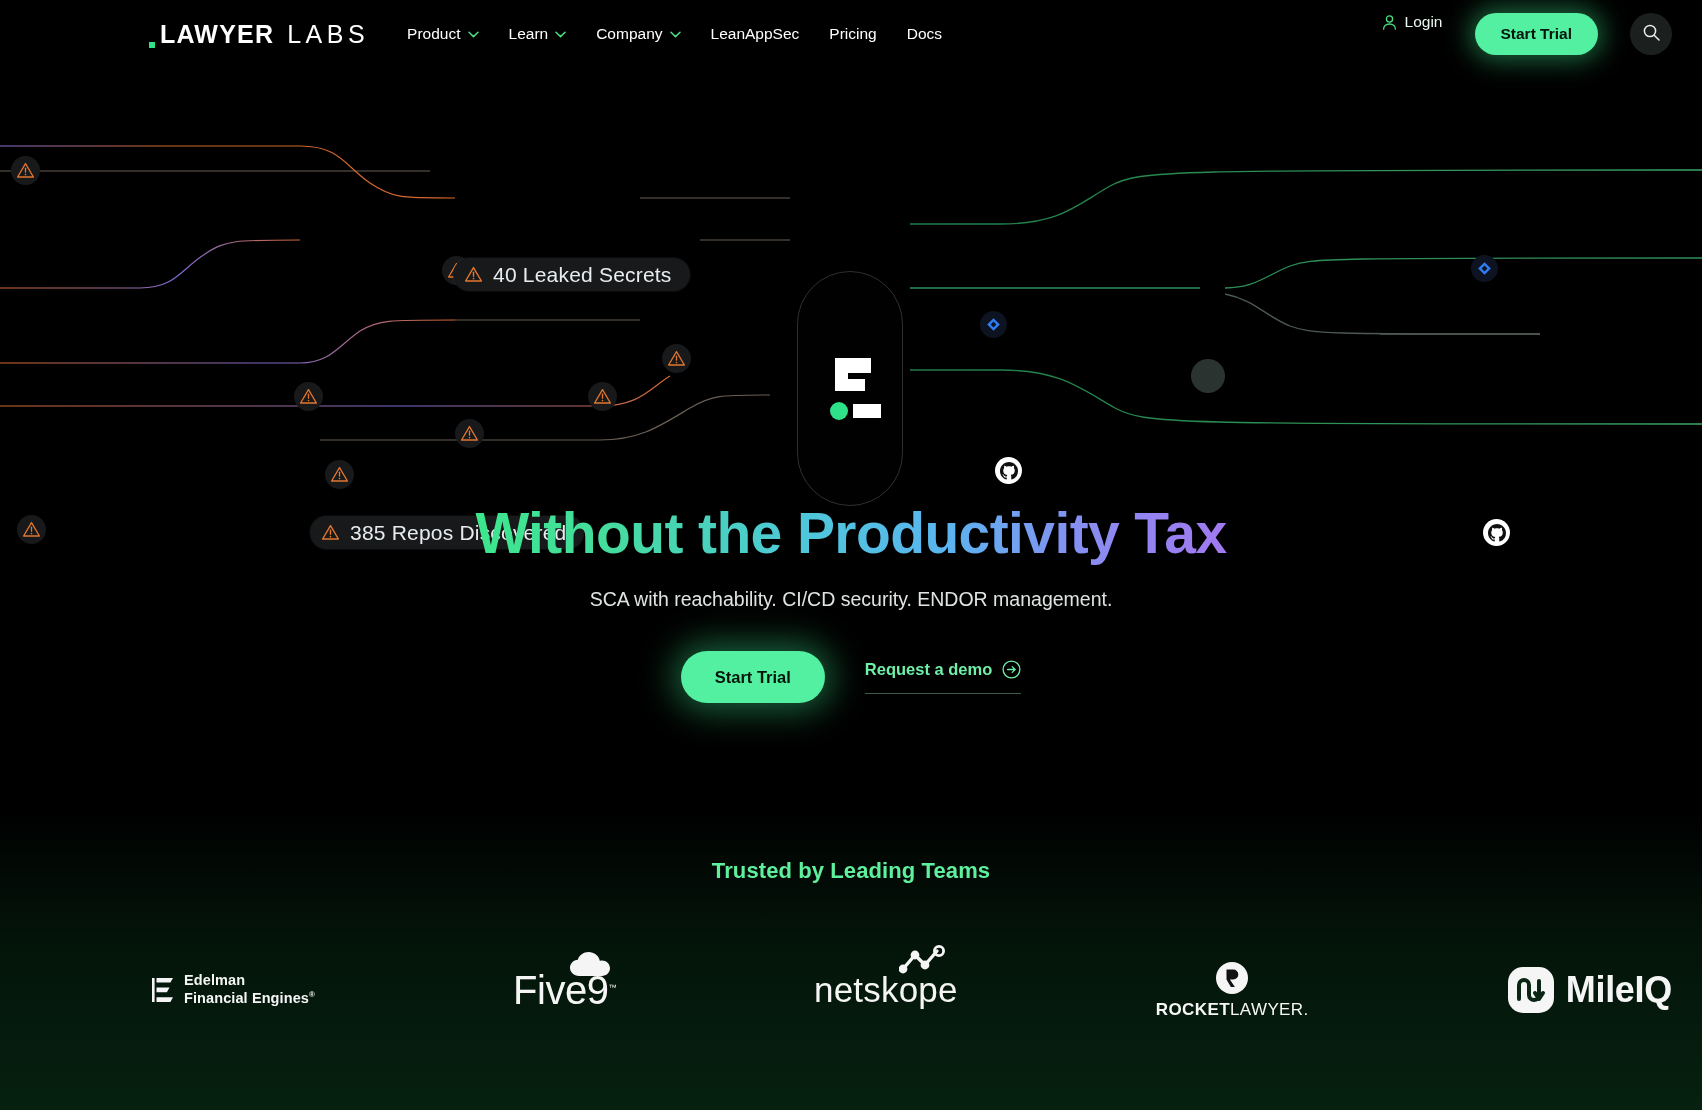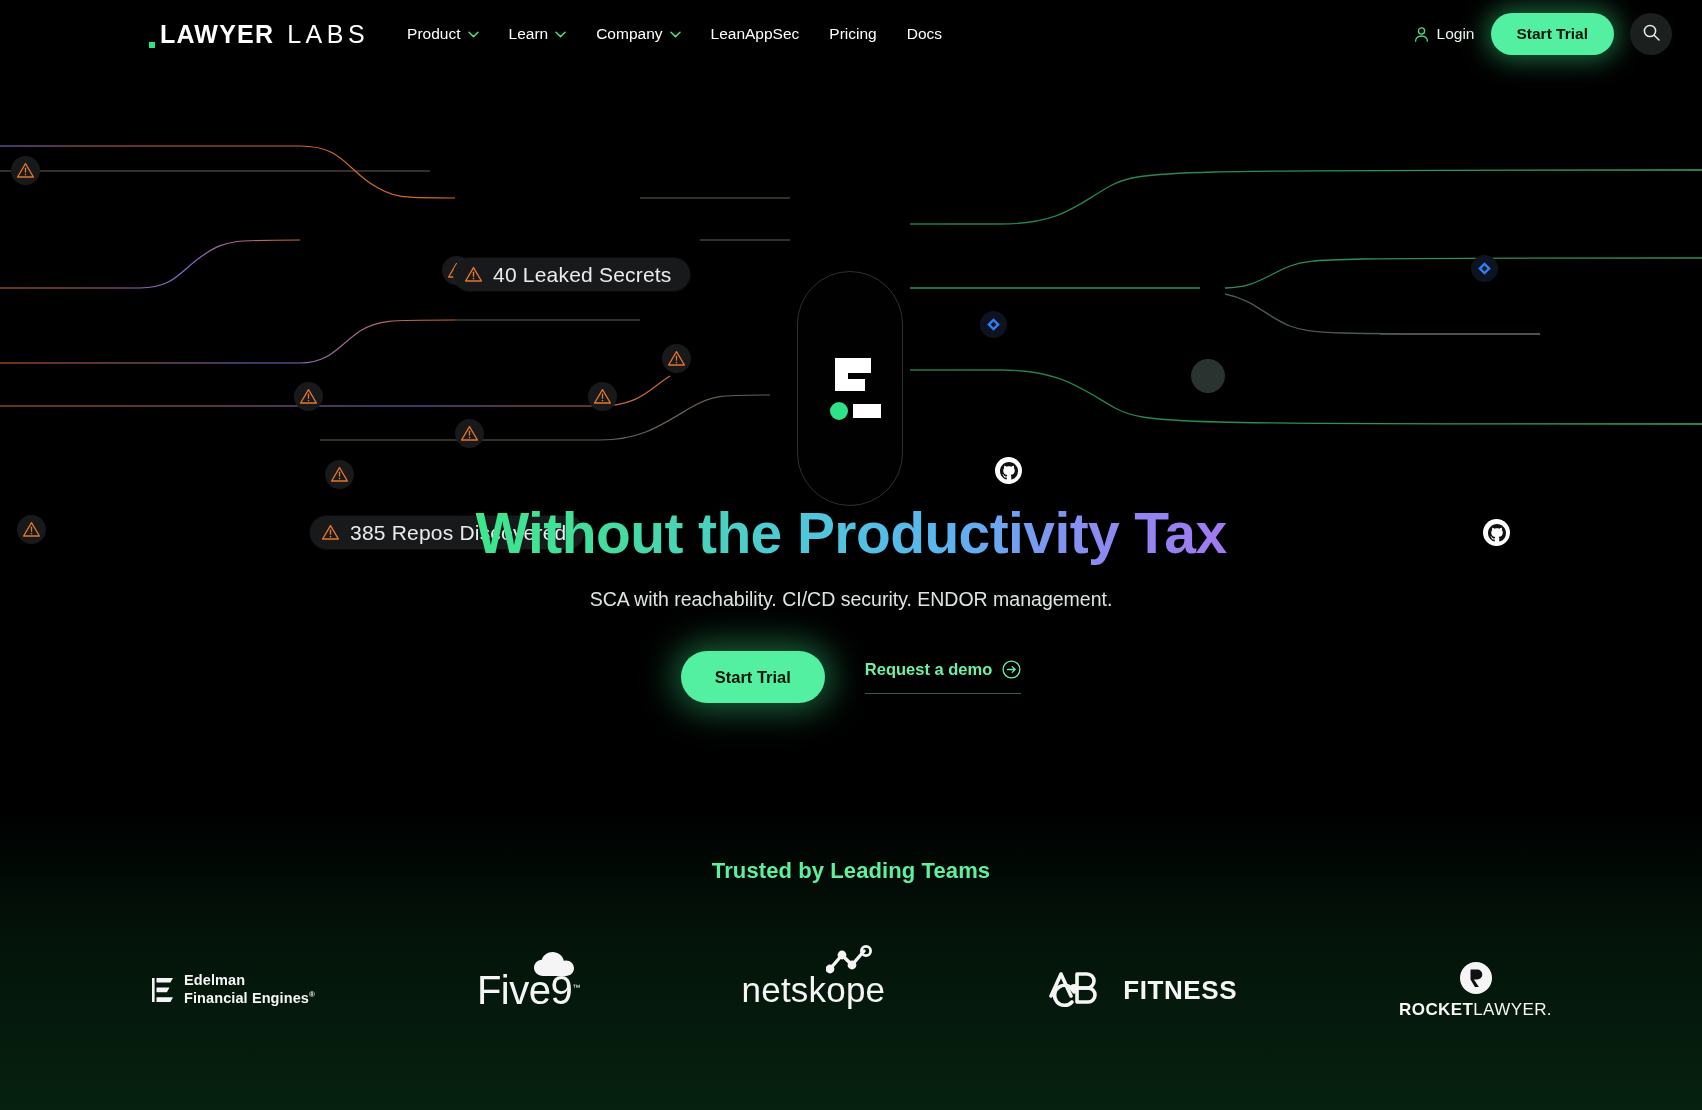--- a/index.html
+++ b/index.html
@@ -35,21 +35,21 @@
     display: flex; align-items: center; gap: 7px;
     font-size: 15.5px; font-weight: 400; color: #fff; cursor: pointer;
     white-space: nowrap;
     justify-content: space-between;
   }
   .chev { display: block; width: 11px; height: 7px; }
   .chev svg { display: block; }
 
   .header-right {
     margin-left: auto; margin-right: 30px;
-    display: flex; align-items: center; gap: 16px;
+    display: flex; align-items: flex-start; gap: 32px;
   }
   .login {
     display: flex; align-items: center; gap: 7px;
     font-size: 15.5px; color: #eaf6ee; cursor: pointer; font-weight: 400;
   }
   .login-icon { width: 17px; height: 17px; display: block; }
   .btn-trial-top {
     background: #52f0a0; color: #04150b;
     font-size: 15.5px; font-weight: 700;
     padding: 0 26px; height: 42px; line-height: 42px;
@@ -490,40 +490,38 @@
             <path d="M4 24 L16 10 L26 20 L38 6" fill="none" stroke="#fff" stroke-width="3.4" stroke-linecap="round" stroke-linejoin="round"></path>
             <circle cx="4" cy="24" r="4.4" fill="#fff"></circle>
             <circle cx="16" cy="10" r="4.4" fill="#fff"></circle>
             <circle cx="26" cy="20" r="4.4" fill="#fff"></circle>
             <circle cx="40" cy="6" r="4.6" fill="none" stroke="#fff" stroke-width="2.8"></circle>
           </svg>
         </span>
         <span class="nk-txt">netskope</span>
       </div>
 
-      <div class="client abc">
-        <span class="abc-icon">
-          <svg viewBox="0 0 62 44">
-            <path d="M4 28 L14 6 L24 28" fill="none" stroke="#fff" stroke-width="3.6" stroke-linecap="round" stroke-linejoin="round"></path>
-            <path d="M30 6 h10 a7 7 0 0 1 0 14 h-10 z" fill="none" stroke="#fff" stroke-width="3.6" stroke-linejoin="round"></path>
-            <path d="M30 20 h11 a7 7 0 0 1 0 14 h-11 z" fill="none" stroke="#fff" stroke-width="3.6" stroke-linejoin="round"></path>
-            <path d="M27 24 a10 10 0 1 0 -2 10" fill="none" stroke="#fff" stroke-width="3.6" stroke-linecap="round"></path>
-            <circle cx="27" cy="20" r="4" fill="#fff"></circle>
-          </svg>
-        </span>
-        <span class="abc-txt">FITNESS</span>
-      </div>
 
       <div class="client rocket">
         <span class="rl-mark">
           <svg viewBox="0 0 34 34">
             <circle cx="17" cy="17" r="16" fill="#fff"></circle>
             <path d="M11.5 26V8.5h6.8a5 5 0 0 1 0 10h-3.4l5 7.5h-4l-4.4-7.5" fill="#111"></path>
           </svg>
         </span>
         <span class="rl-txt"><span class="rl-b">ROCKET</span><span class="rl-l">LAWYER.</span></span>
       </div>
 
+      <div class="client mileiq">
+        <span class="mq-icon">
+          <svg viewBox="0 0 48 48">
+            <rect x="1" y="1" width="46" height="46" rx="15" fill="#fff"></rect>
+            <path d="M12 33 V19 a5 5 0 0 1 10 0 v10 a5 5 0 0 0 10 0 V15" fill="none" stroke="#0b2615" stroke-width="4" stroke-linecap="round"></path>
+            <path d="M28 27 l4 6 4-6" fill="none" stroke="#0b2615" stroke-width="4" stroke-linecap="round" stroke-linejoin="round"></path>
+          </svg>
+        </span>
+        <span class="mq-txt">MileIQ</span>
+      </div>
 
     </div>
   </div>
 
 </div>
 
 </body></html>

